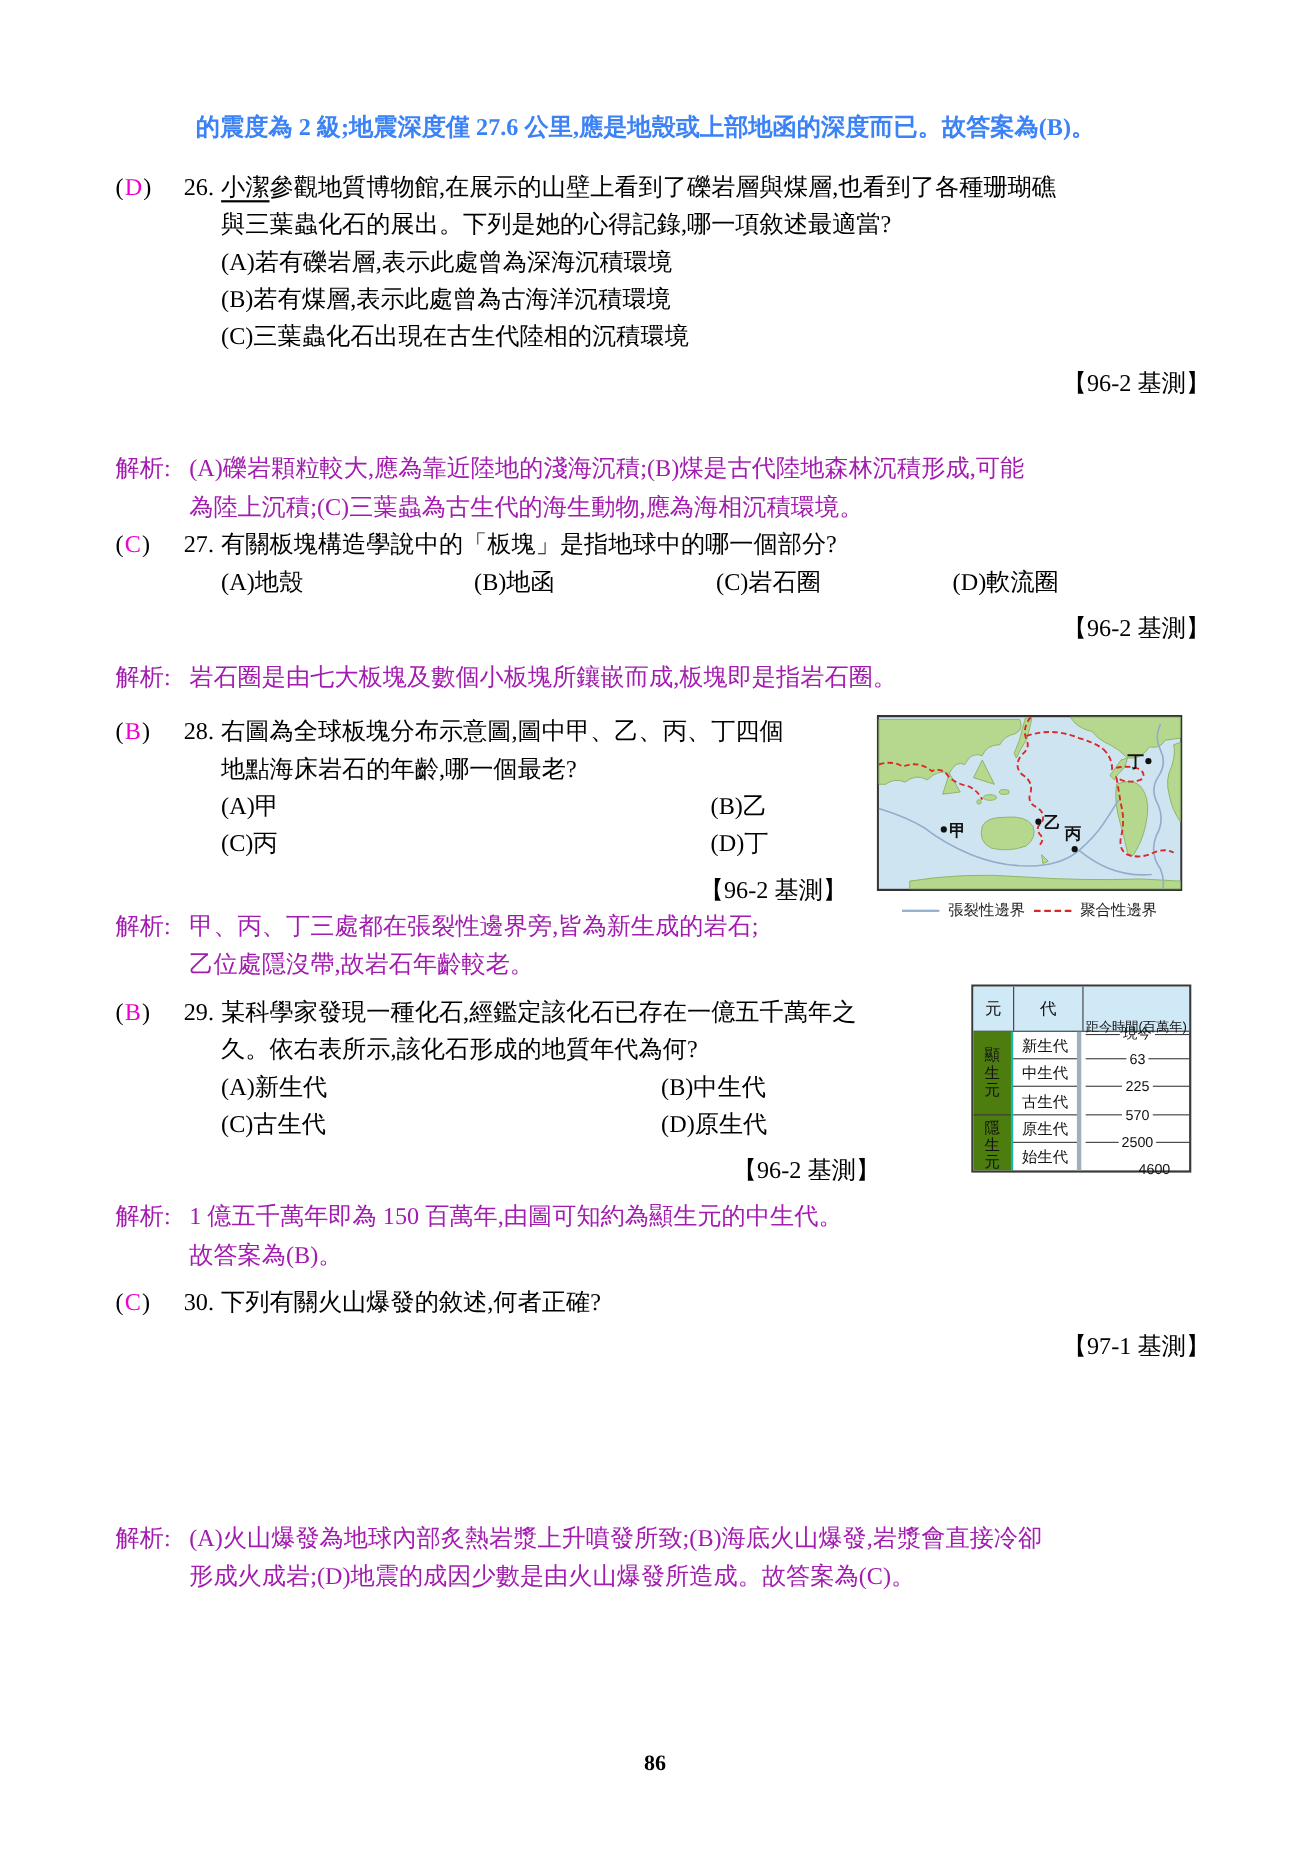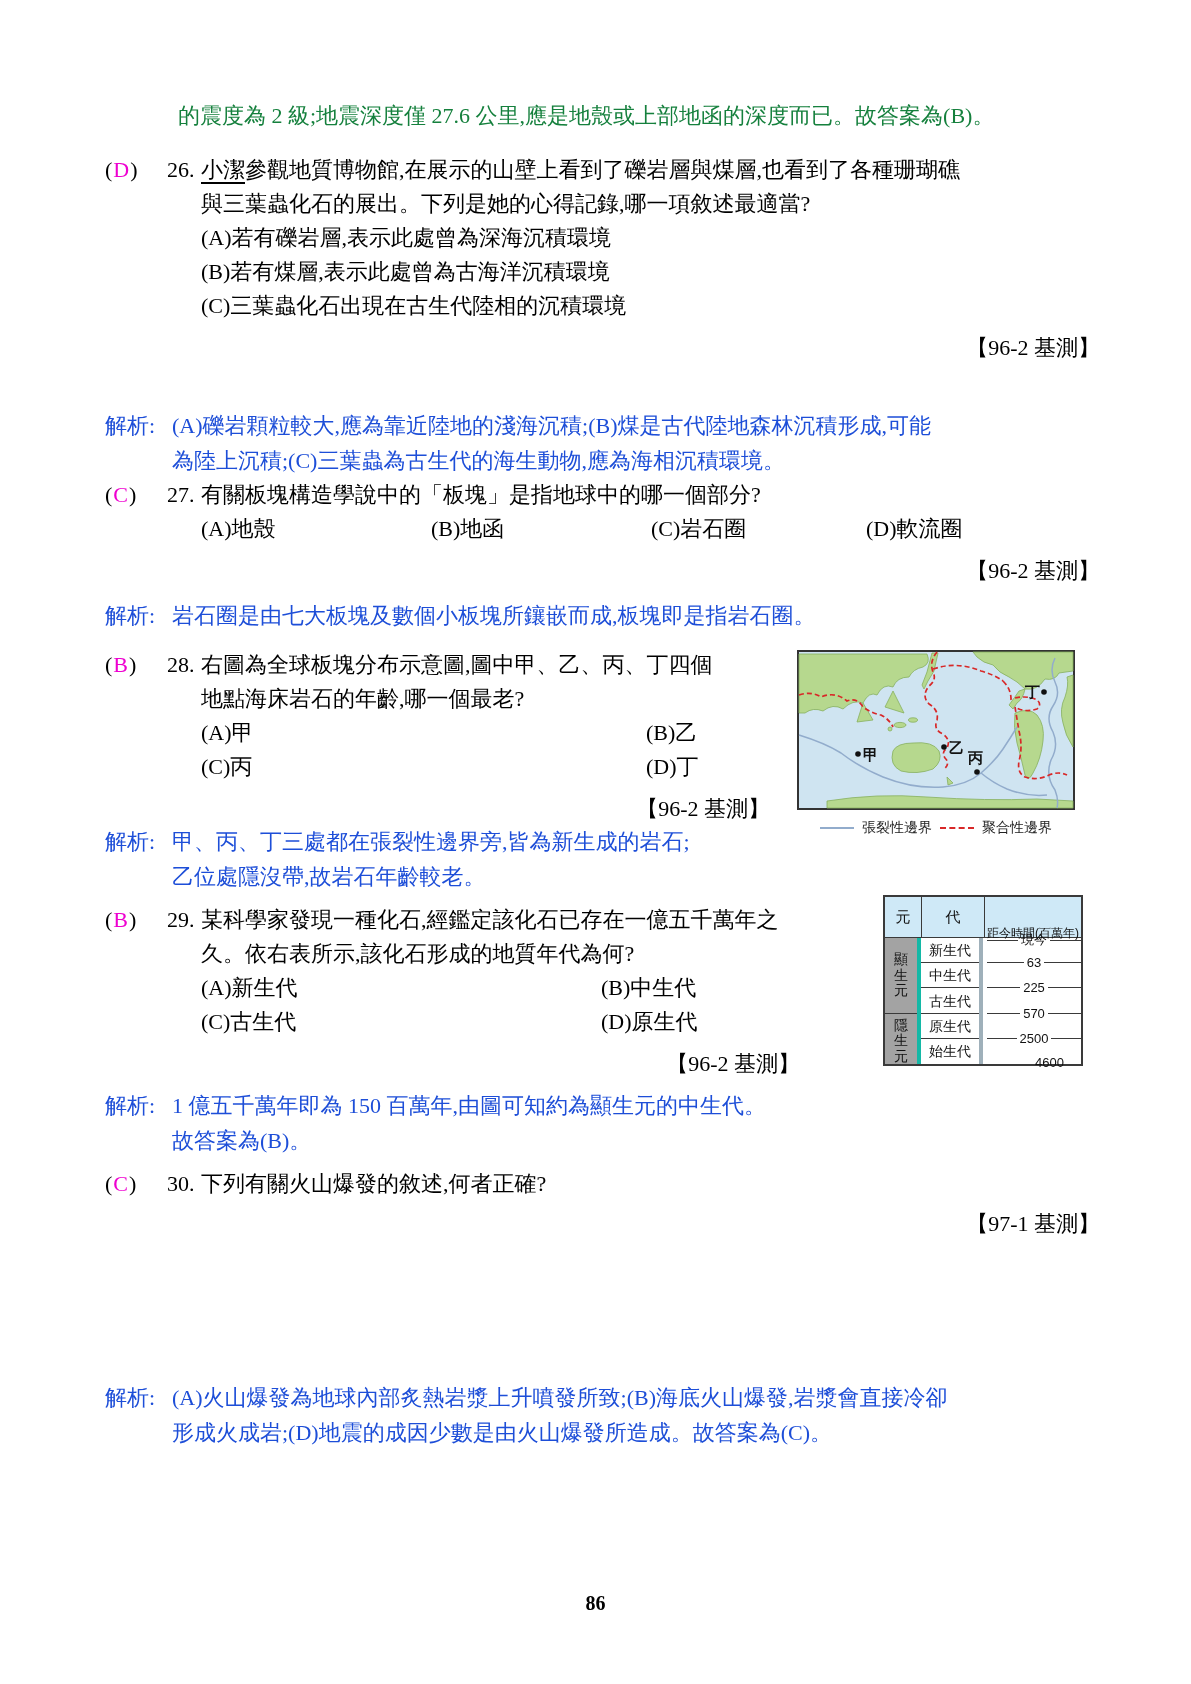--- a/index.html
+++ b/index.html
@@ -3,61 +3,61 @@
 <meta charset="utf-8">
 <style>
   html,body{margin:0;padding:0;background:#888;}
   .page{
     position:relative;width:1191px;height:1684px;background:#ffffff;
     font-family:"Liberation Serif",serif;color:#000;overflow:hidden;
     margin:0 auto;
   }
   .block{position:absolute;}
   .line{white-space:nowrap;}
-  .magenta{color:#15803d;}
+  .magenta{color:#3b82f6;font-weight:bold;}
   
   .q{left:105px;width:995px;font-size:22px;line-height:34px;}
   .q-row{display:flex;align-items:flex-start;}
   .ans{width:62px;flex:0 0 62px;letter-spacing:1px;}
   .ans .ans-letter{color:#ee00d0;}
   .qnum{width:34px;flex:0 0 34px;}
   .stem{flex:1;}
   .u{text-decoration:underline;text-underline-offset:5px;}
   .opts{margin-left:96px;}
   .opts-row{display:flex;}
   .opts-row .w1{width:230px;flex:0 0 230px;}
   .opts-row .w2{width:220px;flex:0 0 220px;}
   .opts-row .w3{width:215px;flex:0 0 215px;}
   .grid2 .col1{display:inline-block;width:445px;}
   .grid2b .col1{display:inline-block;width:400px;}
   .source{text-align:right;margin-top:8px;font-size:22px;}
   
-  .exp{left:105px;display:flex;font-size:22px;line-height:35px;color:#1d4ed8;}
+  .exp{left:105px;display:flex;font-size:22px;line-height:35px;color:#a21caf;}
   .exp-label{flex:0 0 67px;width:67px;}
   .exp-body{flex:1;}
   
   .map-fig{left:797px;top:650px;width:278px;}
   .map-frame{display:block;}
   .map-legend{display:flex;justify-content:center;align-items:center;gap:8px;
     margin-top:9px;font-family:"Liberation Sans",sans-serif;font-size:14px;color:#222;}
   .leg-line{display:inline-block;width:34px;height:0;border-top:2px solid #92accc;}
   .leg-dash{display:inline-block;width:34px;height:0;border-top:2px dashed #d82828;}
   
   .gt{left:883px;top:895px;width:196px;border:2px solid #3a3a3a;background:#fff;
       font-family:"Liberation Sans",sans-serif;color:#111;}
   .gt-head{display:flex;height:40px;background:#cfe9f7;border-bottom:1px solid #3a3a3a;}
   .gt-head .h-eon{width:36px;flex:0 0 36px;border-right:1px solid #3a3a3a;
       display:flex;align-items:center;justify-content:center;font-size:15px;}
   .gt-head .h-era{width:62px;flex:0 0 62px;border-right:1px solid #3a3a3a;
       display:flex;align-items:center;justify-content:center;font-size:15px;}
   .gt-head .h-time{flex:1;display:flex;flex-direction:row;align-items:center;
       justify-content:center;font-size:12px;line-height:14px;margin-top:32px;}
   .gt-body{position:relative;height:126px;}
-  .eon-col{position:absolute;left:0;top:0;width:36px;height:126px;background:#a3a3a3;
-      border-right:4px solid #14b8a6;box-sizing:border-box;}
+  .eon-col{position:absolute;left:0;top:0;width:36px;height:126px;background:#4d7c0f;
+      border-right:2px solid #14b8a6;box-sizing:border-box;}
   .eon-cell{display:flex;align-items:center;justify-content:center;box-sizing:border-box;}
   .eon-1{height:76px;border-bottom:1px solid #3a3a3a;}
   .eon-2{height:50px;align-items:flex-end;}
   .vtext{width:17px;word-break:break-all;line-height:1.1;font-size:14px;text-align:center;}
   .era-col{position:absolute;left:36px;top:0;width:62px;height:126px;box-sizing:border-box;
       border-right:4px solid #9fb0ba;}
   .era-cell{height:25px;line-height:25px;text-align:center;font-size:14px;
       border-bottom:1px solid #3a3a3a;box-sizing:border-box;}
   .era-cell:nth-child(3){height:26px;line-height:26px;}
   .era-cell:last-child{border-bottom:none;}

